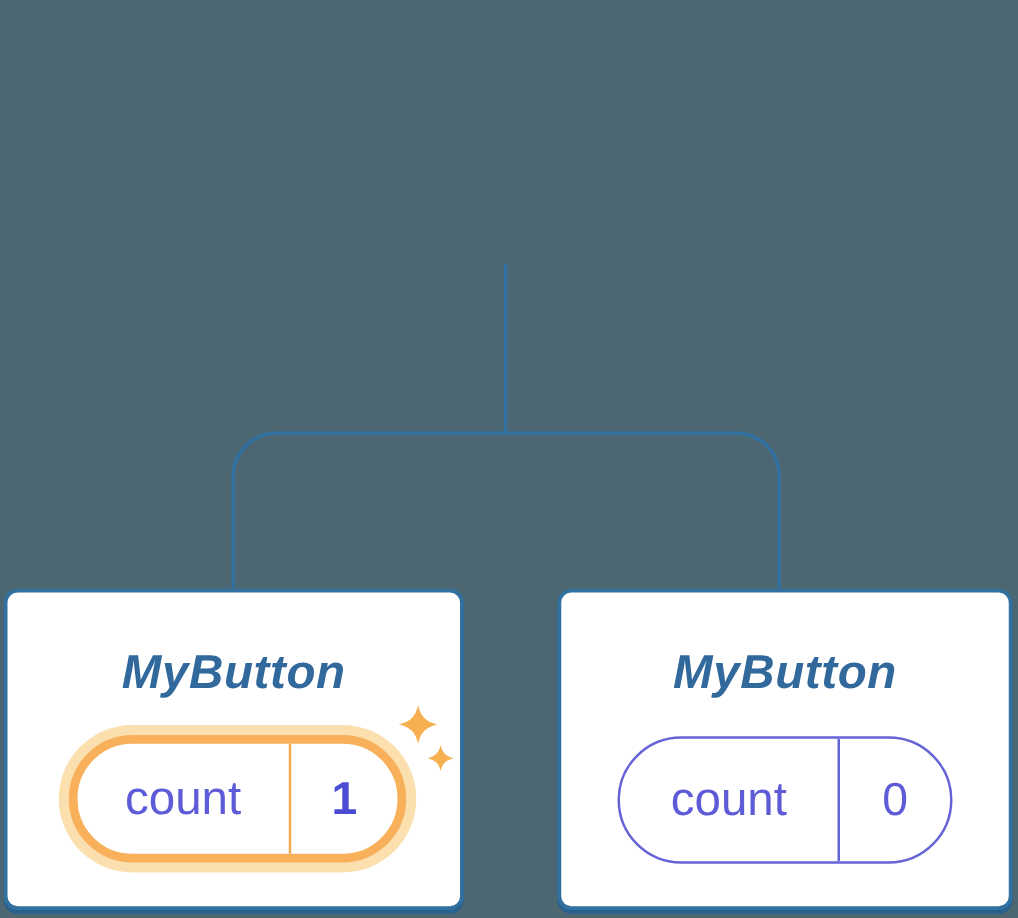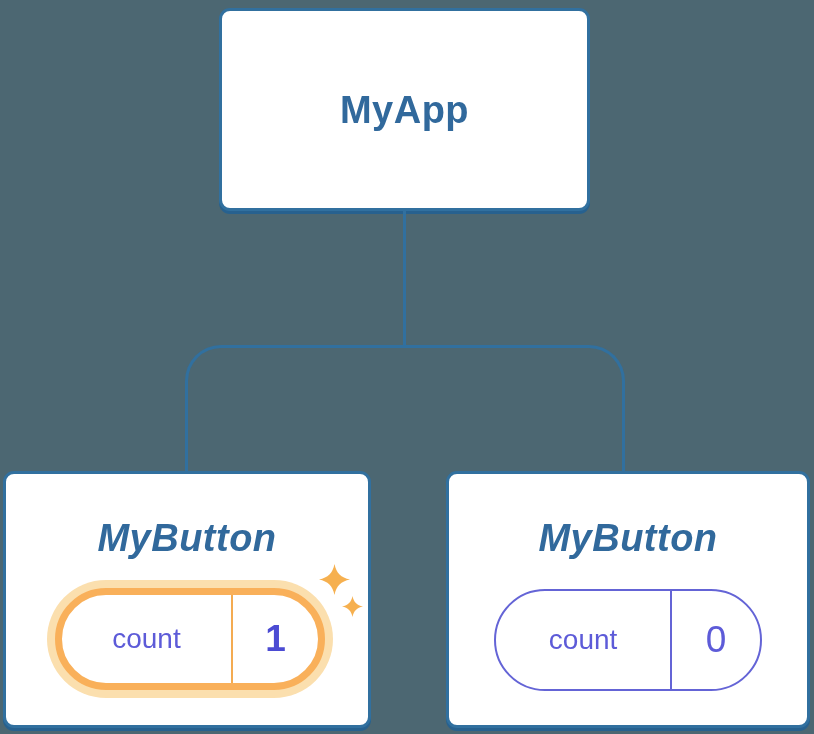--- a/index.html
+++ b/index.html
@@ -74,43 +74,40 @@
     left: 49px; top: 114px;
     width: 270px; height: 102px;
     border: 7px solid #f9b05a;
     box-shadow: 0 0 0 8px #fbdfae;
   }
   .pill-section {
     display: flex;
     align-items: center;
     justify-content: center;
     color: #5d5bd8;
-    font-size: 28px;
+    font-size: 38px;
   }
   .pill-label { width: 66%; }
   .pill-value { flex: 1; font-size: 37px; }
   .pill-value.bold { font-weight: bold; color: #4b4bd3; }
   .pill-divider { width: 2px; }
   .divider-orange { background: #f4ab51; }
   .divider-purple { background: #6464d6; }
 
   .sparkle {
     position: absolute;
   }
   .sparkle-large { left: 313px; top: 90px;  width: 31px; height: 31px; }
   .sparkle-small { left: 336px; top: 122px; width: 21px; height: 21px; }
 </style>
 </head>
 <body>
 
 <div style="position:absolute; inset:0;">
 
-  <div class="node" id="root-node">
-    <div class="node-title">MyApp</div>
-  </div>
 
   <div class="connector-stem"></div>
   <div class="connector-branch"></div>
 
   <div class="node child" id="child-left">
     <div class="node-title">MyButton</div>
     <div class="pill pill-highlight">
       <div class="pill-section pill-label">count</div>
       <div class="pill-divider divider-orange"></div>
       <div class="pill-section pill-value bold">1</div>

